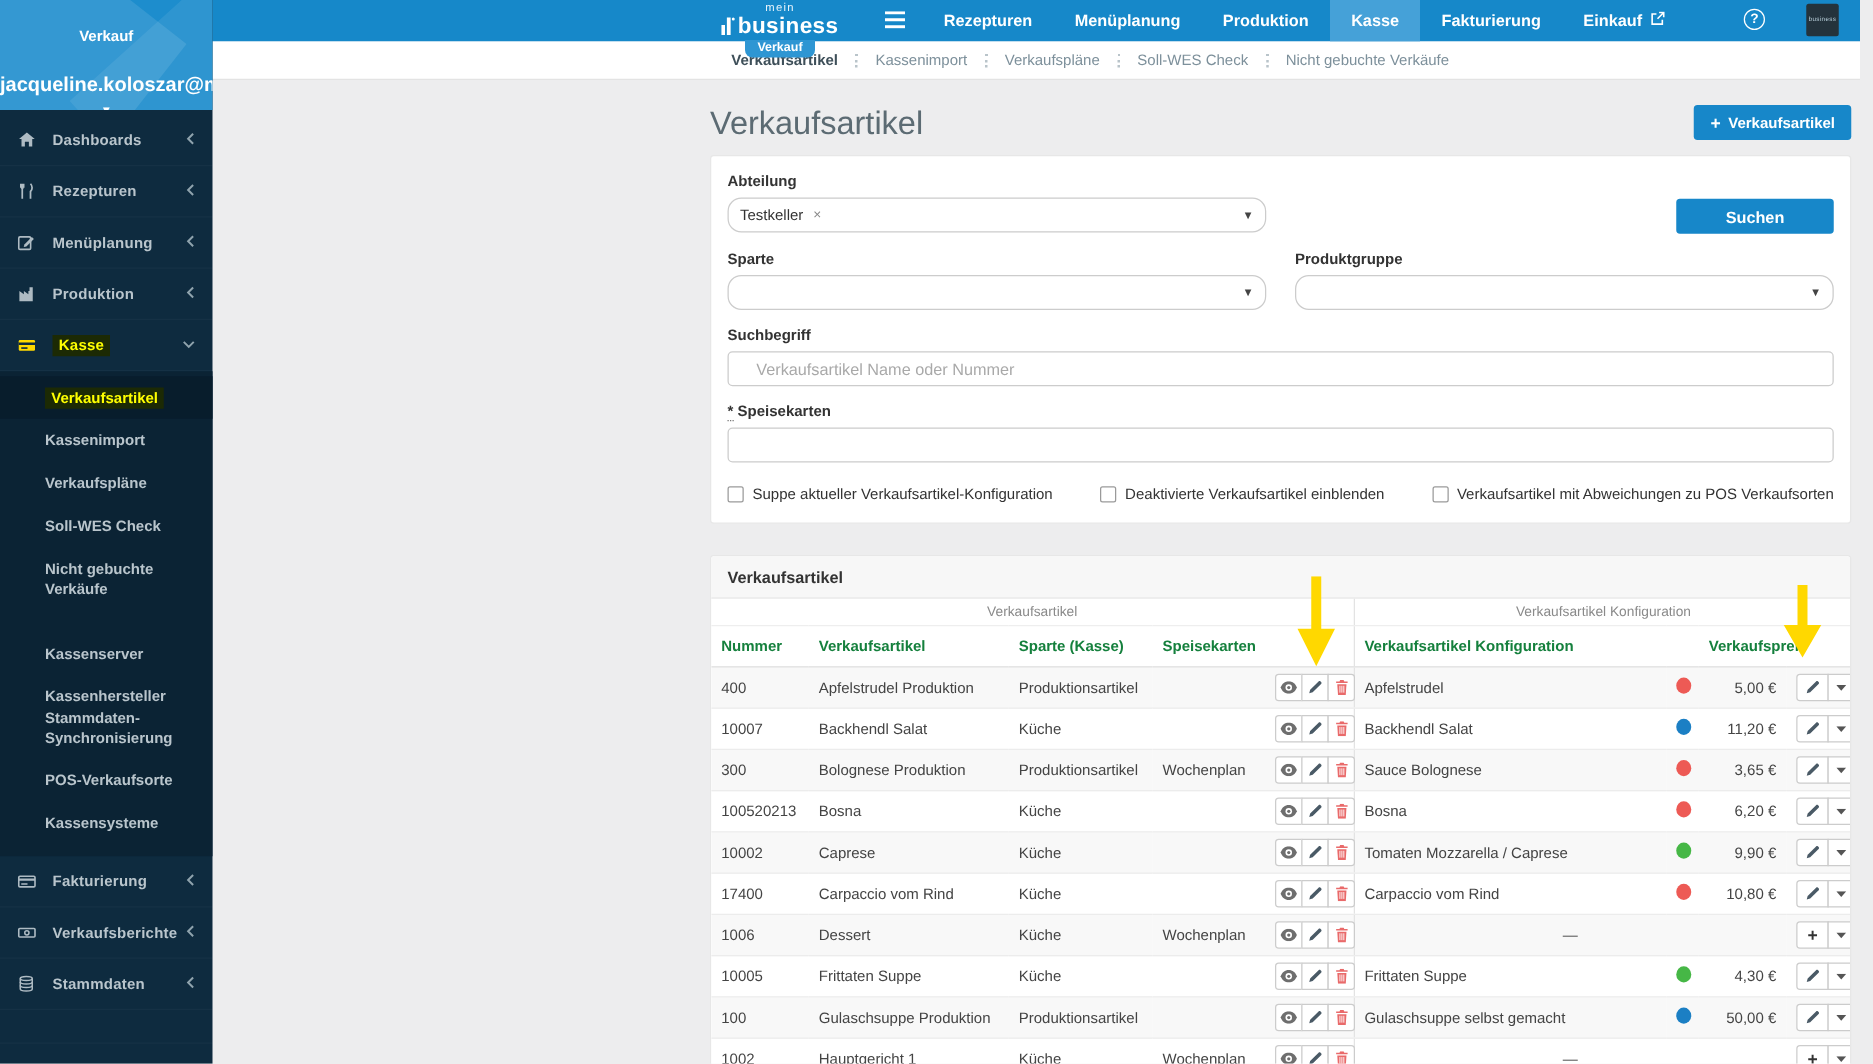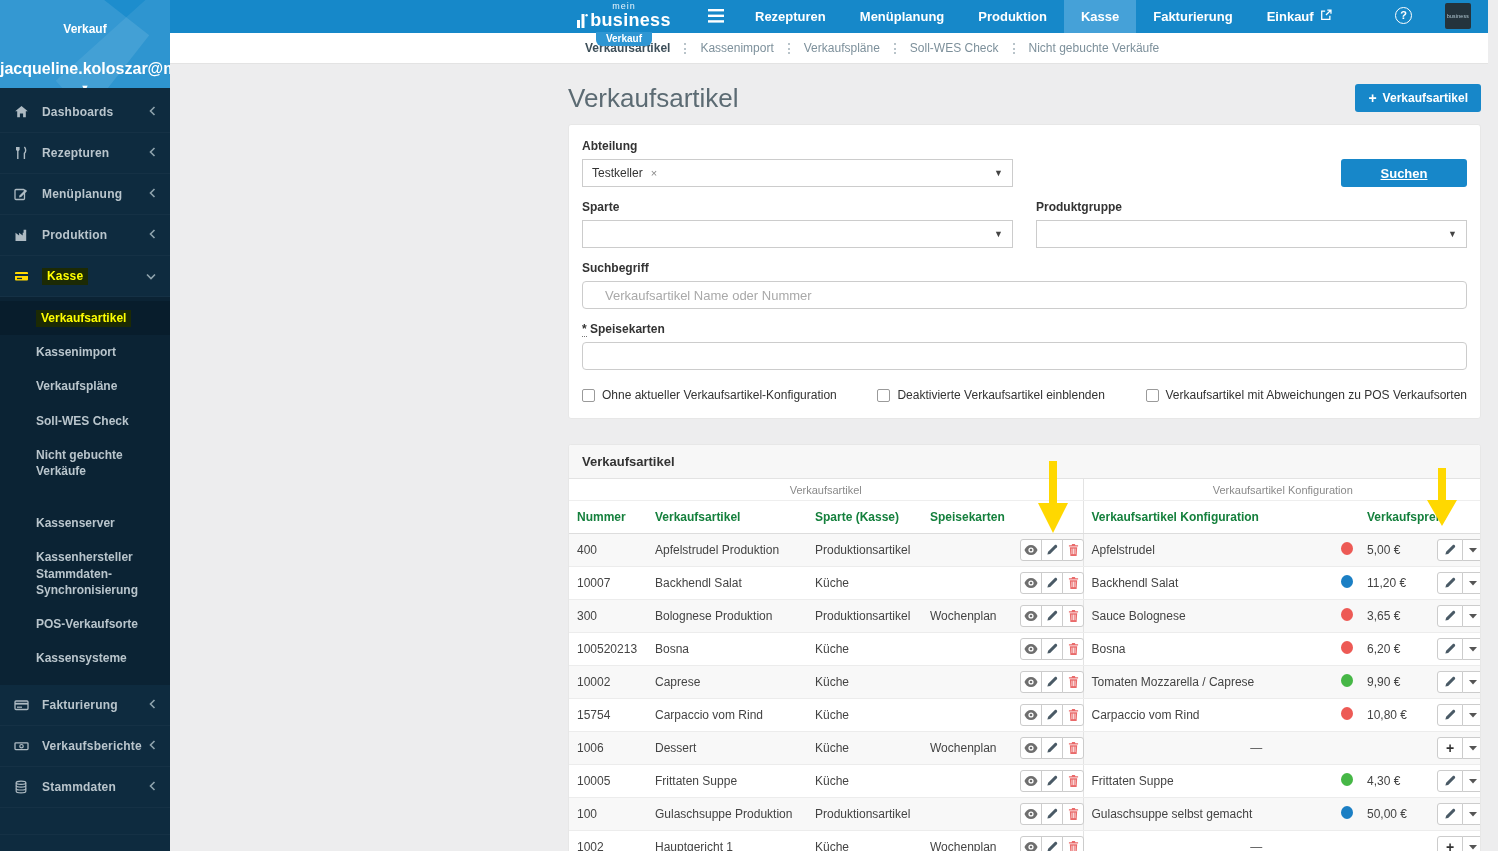--- a/index.html
+++ b/index.html
@@ -65,47 +65,47 @@
   .pagetitle { font-size:26px; color:#5c6b73; font-weight:400; }
   .btn-blue { background:#1787c9; color:#fff; border:none; border-radius:3px; font-size:12px;
     font-weight:bold; cursor:pointer; font-family:inherit; }
   .btn-add { padding:7px 13px; display:flex; align-items:center; gap:6px; }
   .btn-add .plus { font-size:14px; font-weight:bold; line-height:10px; }
 
   .panel { background:#fff; border:1px solid #e7e7e7; border-radius:3px; }
   .filterpanel { margin-top:6px; padding:13px; }
   .flabel { font-size:12px; font-weight:bold; color:#333; margin-bottom:6px; display:block; }
   .flabel .req { border-bottom:1px dotted #777; }
-  .fselect { width:431px; height:28px; border:1px solid #ccc; border-radius:0; background:#fff;
+  .fselect { width:431px; height:28px; border:1px solid #ccc; border-radius:11px; background:#fff;
     display:flex; align-items:center; padding:0 9px; cursor:pointer; font-size:12px; color:#333; }
   .fselect .spacer { flex:1; }
   .fselect .caret { font-size:9px; color:#444; }
   .chip-x { color:#888; margin-left:8px; font-size:11px; cursor:pointer; }
   .ftext { width:100%; height:28px; border:1px solid #ccc; border-radius:4px; font-size:13px;
     padding:0 22px; color:#4d7c0f; font-family:inherit; }
   .ftext::placeholder { color:#a9a9a9; }
-  .frow { display:flex; justify-content:space-between; margin-bottom:13px;align-items:center; }
+  .frow { display:flex; justify-content:space-between; margin-bottom:13px; }
   .fblock { width:431px; }
-  .btn-suchen { width:126px; height:28px; margin-top:21px; font-size:13px;text-decoration:underline; }
+  .btn-suchen { width:126px; height:28px; margin-top:21px; font-size:13px; }
   .checkrow { display:flex; justify-content:space-between; margin-top:18px; padding-bottom:3px; }
   .chk { display:flex; align-items:center; gap:7px; font-size:12px; color:#333; cursor:pointer; }
   .chk .box { width:13px; height:13px; border:1px solid #9a9a9a; border-radius:2px; background:#fff; flex:none; }
 
   .tablepanel { margin-top:25px; overflow:hidden; }
   .tp-head { padding:9px 13px; font-size:13px; font-weight:bold; color:#333; background:#f7f7f7;
     border-bottom:1px solid #e3e3e3; }
   table { width:100%; border-collapse:collapse; table-layout:fixed; background:#fff; }
   thead .grow th { font-size:11px; font-weight:normal; color:#8a8a8a; text-align:center;
     padding:5px 0 4px; border-bottom:1px solid #eee; }
   thead .crow th { font-size:12px; font-weight:bold; color:#15803d; text-align:left; padding:9px 8px;
     border-bottom:1px solid #ddd; }
   th.gdiv, td.gdiv { border-left:1px solid #e3e3e3; }
   tbody td { font-size:12px; color:#444; padding:5px 8px; border-bottom:1px solid #ececec; height:32px; }
   tbody tr:nth-child(odd) { background:#f8f8f8; }
-  td.price, th.price { }
+  td.price, th.price { text-align:right; }
   td.dash { text-align:center; color:#555; }
   .btn-group { display:inline-flex; }
   .abtn { width:22px; height:22px; border:1px solid #ccc; background:#fff; display:inline-flex;
     align-items:center; justify-content:center; cursor:pointer; margin-left:-1px; padding:0; }
   .abtn:first-child { border-radius:3px 0 0 3px; margin-left:0; }
   .abtn:last-child { border-radius:0 3px 3px 0; }
   .abtn.single { border-radius:3px 0 0 3px; width:26px; }
   .abtn .plus-g { font-size:14px; font-weight:bold; color:#333; line-height:10px; }
   .dot { display:inline-block; width:12px; height:13px; border-radius:50%; }
   .arrow { position:absolute; z-index:15; pointer-events:none; }
@@ -345,21 +345,21 @@
           </div>
 
           <div>
             <label class="flabel"><span class="req">*</span> <span>Speisekarten</span></label>
             <input class="ftext" style="">
           </div>
 
           <div class="checkrow" id="checkrow">
               <label class="chk">
                 <span class="box"></span>
-                <span>Ohne aktueller Verkaufsartikel-Konfiguration</span>
+                <span>Suppe aktueller Verkaufsartikel-Konfiguration</span>
               </label>
               <label class="chk">
                 <span class="box"></span>
                 <span>Deaktivierte Verkaufsartikel einblenden</span>
               </label>
               <label class="chk">
                 <span class="box"></span>
                 <span>Verkaufsartikel mit Abweichungen zu POS Verkaufsorten</span>
               </label>
             </div>
@@ -600,21 +600,21 @@
                         </svg>
                       </button>
                       <button class="abtn ">
                         <svg width="8" height="5" viewBox="0 0 8 5">
                           <polygon points="0,0 8,0 4,4.6" fill="#555"></polygon>
                         </svg>
                       </button>
                     </span></td>
                 </tr>
                 <tr>
-                  <td>15754</td>
+                  <td>17400</td>
                   <td>Carpaccio vom Rind</td>
                   <td>Küche</td>
                   <td></td>
                   <td><span class="btn-group">
                       <button class="abtn ">
                         <svg width="14" height="10" viewBox="0 0 14 10">
                           <path d="M7 0C4 0 1.6 2 .5 5 1.6 8 4 10 7 10s5.4-2 6.5-5C12.4 2 10 0 7 0z" fill="#6e6e6e"></path>
                           <circle cx="7" cy="5" r="2.6" fill="#fff"></circle>
                           <circle cx="7" cy="5" r="1.3" fill="#6e6e6e"></circle>
                         </svg>

